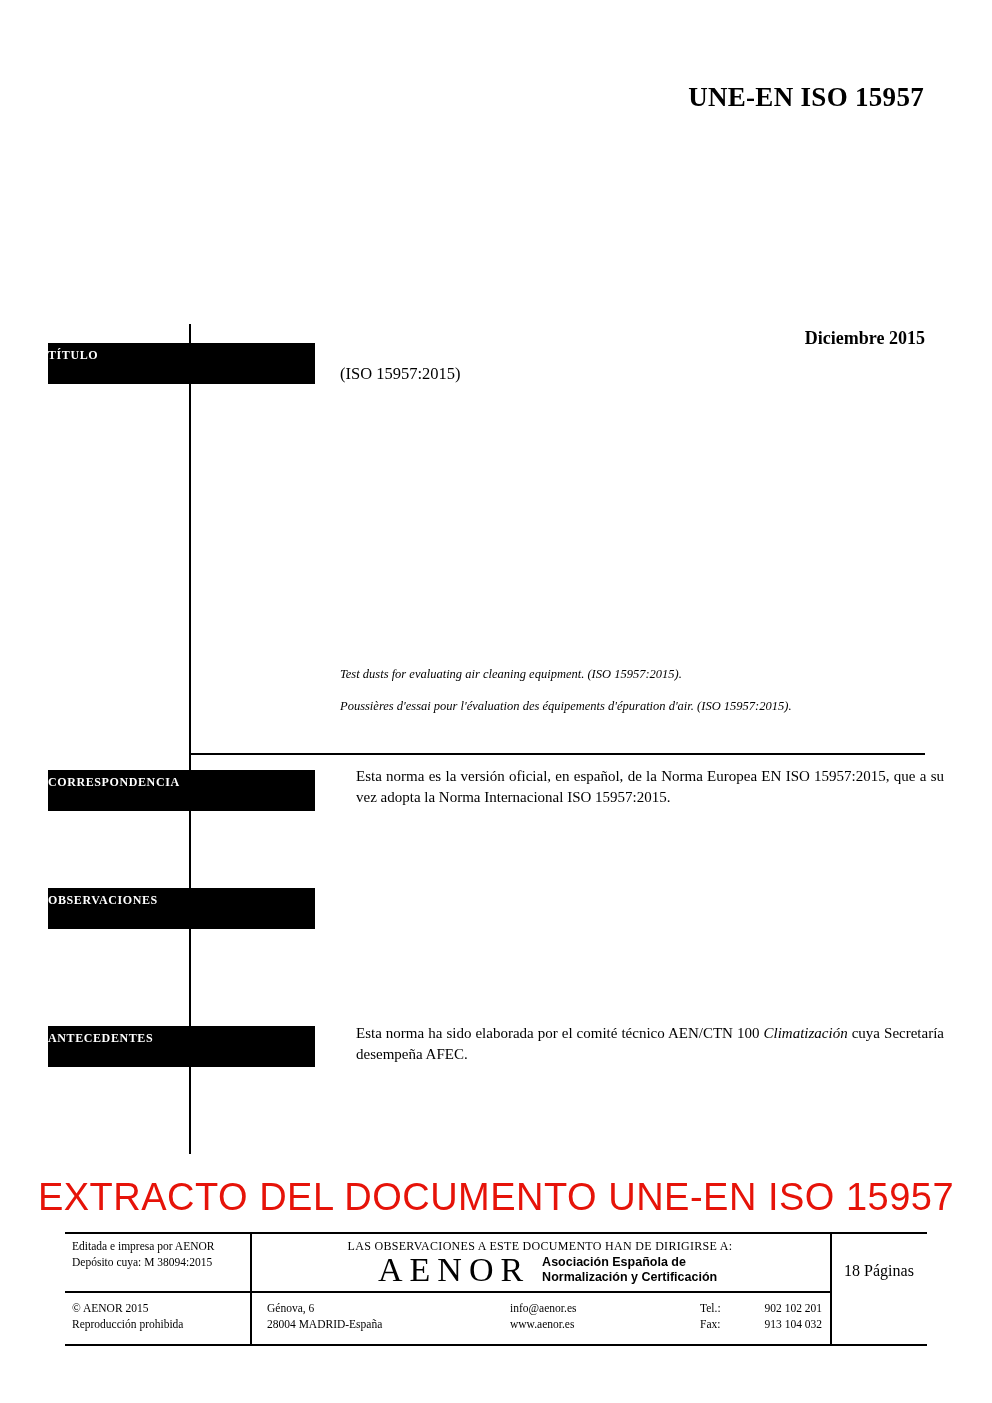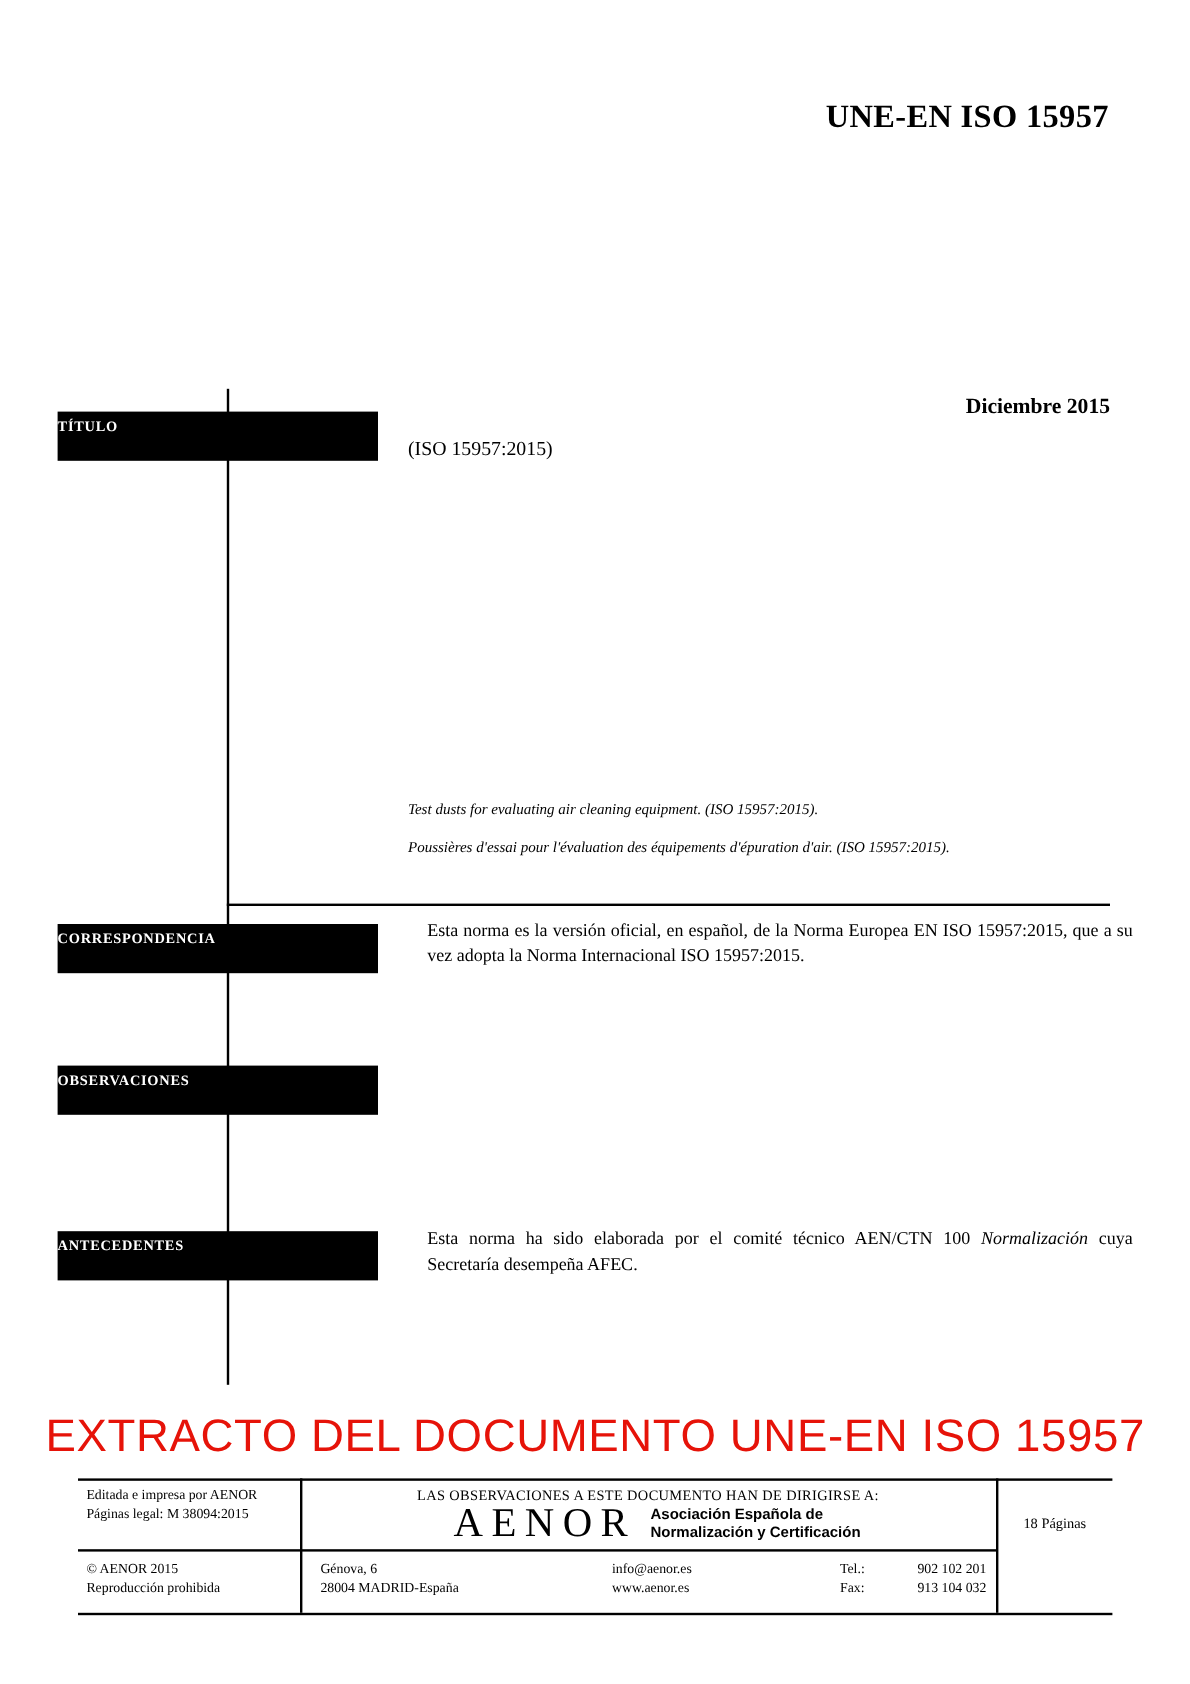--- a/index.html
+++ b/index.html
@@ -48,21 +48,21 @@
   .f-rule-bottom{left:65px;top:1344px;width:862px;}
   .f-vdiv{position:absolute;width:2px;background:#000;top:1232px;height:112px;}
   .f-vdiv1{left:250px;}
   .f-vdiv2{left:830px;}
   .f-small{font-size:11.5px;line-height:16px;}
   .f-edited{position:absolute;left:72px;top:1238px;}
   .f-note{position:absolute;left:252px;top:1239px;width:576px;text-align:center;font-size:12px;letter-spacing:.3px;}
   .f-aenor{position:absolute;left:378px;top:1252px;display:flex;align-items:center;gap:12px;}
   .f-aenor-logo{font-size:34px;letter-spacing:7px;line-height:36px;}
   .f-aenor-desc{font-family:"Liberation Sans","DejaVu Sans",sans-serif;font-weight:bold;font-size:12.5px;line-height:15px;}
-  .f-pages{position:absolute;left:832px;top:1262px;width:94px;text-align:center;font-size:12px;}
+  .f-pages{position:absolute;left:832px;top:1262px;width:94px;text-align:center;font-size:16px;}
   .f-copy{position:absolute;left:72px;top:1300px;}
   .f-addr{position:absolute;left:267px;top:1300px;}
   .f-web{position:absolute;left:510px;top:1300px;}
   .f-telfax{position:absolute;left:700px;top:1300px;width:122px;}
   .f-telfax .row{display:flex;justify-content:space-between;}
 </style>
 </head>
 <body>
 
 <div class="page">
@@ -90,34 +90,34 @@
   <div class="body-text corresp-text">Esta norma es la versión oficial, en español, de la Norma Europea EN ISO 15957:2015, que a su vez adopta la Norma Internacional ISO 15957:2015.</div>
 
   <div class="label-bar bar-observ">
     <span>OBSERVACIONES</span>
   </div>
 
   <div class="label-bar bar-antec">
     <span>ANTECEDENTES</span>
   </div>
   <div class="body-text antec-text">
-    <span>Esta norma ha sido elaborada por el comité técnico AEN/CTN 100 </span><span class="italic">Normalización</span><span> cuya Secretaría desempeña AFEC.</span>
+    <span>Esta norma ha sido elaborada por el comité técnico AEN/CTN 100 </span><span class="italic">Climatización</span><span> cuya Secretaría desempeña AFEC.</span>
   </div>
 
   <div class="extract">EXTRACTO DEL DOCUMENTO UNE-EN ISO 15957</div>
 
   <div class="h-rule f-rule-top"></div>
   <div class="h-rule f-rule-mid"></div>
   <div class="h-rule f-rule-bottom"></div>
   <div class="f-vdiv f-vdiv1"></div>
   <div class="f-vdiv f-vdiv2"></div>
 
   <div class="f-edited f-small">
     <div>Editada e impresa por AENOR</div>
-    <div>Páginas legal: M 38094:2015</div>
+    <div>Depósito cuya: M 38094:2015</div>
   </div>
 
   <div class="f-note">LAS OBSERVACIONES A ESTE DOCUMENTO HAN DE DIRIGIRSE A:</div>
 
   <div class="f-aenor">
     <div class="f-aenor-logo">AENOR</div>
     <div class="f-aenor-desc">
       <div>Asociación Española de</div>
       <div>Normalización y Certificación</div>
     </div>

